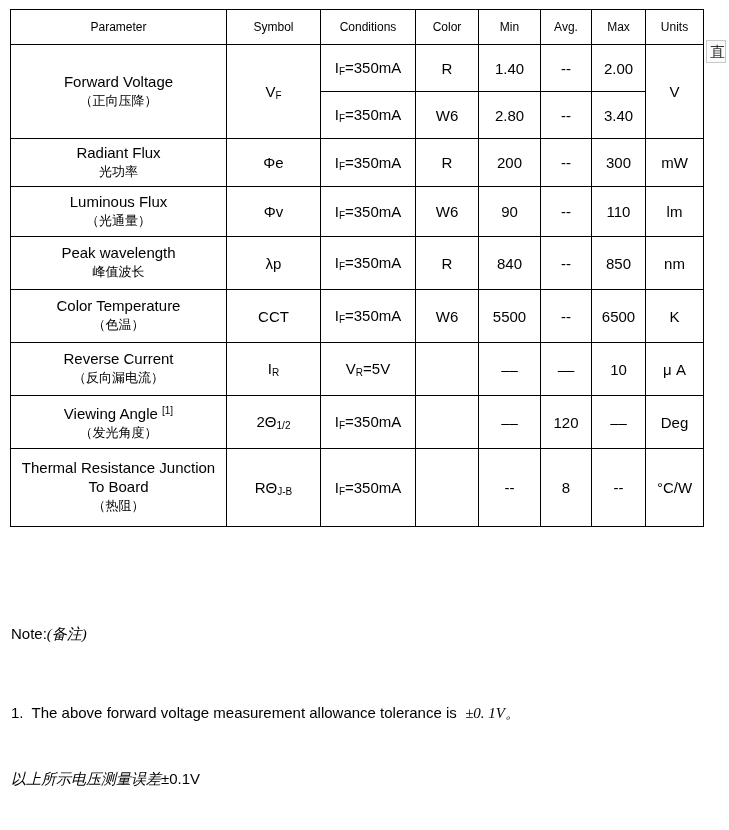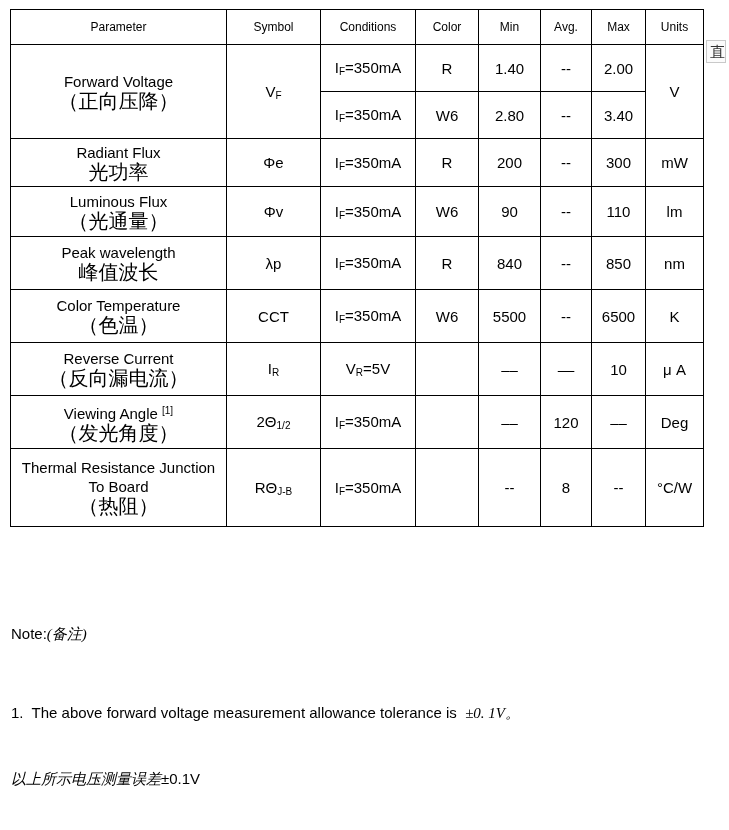--- a/index.html
+++ b/index.html
@@ -18,21 +18,21 @@
   table{border-collapse:collapse;table-layout:fixed;width:693px;}
   td,th{border:1px solid #000;text-align:center;vertical-align:middle;padding:0 2px;font-weight:normal;}
   th{font-size:12px;}
   tr.h35{height:35px;}
   tr.h47{height:47px;}
   tr.h48{height:48px;padding-left:40px;}
   tr.h50{height:50px;}
   tr.h53{height:53px;}
   tr.h78{height:78px;}
   .en{font-size:15px;line-height:19px;}
-  .cnline{font-size:20px;line-height:21px;font-family:Liberation Serif, serif;}
+  .cnline{font-size:13px;line-height:21px;font-family:Liberation Mono, monospace;}
   .sym,.cond,.num,.unit,.colorv{font-size:15px;}
   .sb{font-size:10px;vertical-align:-2px;}
   .sp{font-size:10px;vertical-align:5px;}
   
   .notes{margin:52px 0 0 1px;font-size:15px;line-height:22px;width:716px;white-space:pre-wrap;}
   .note-heading{margin-bottom:13px;}
   .serif{font-family:"Liberation Serif", serif;font-style:italic;}
   .bval{font-weight:normal;}
   
   .float-icon{

